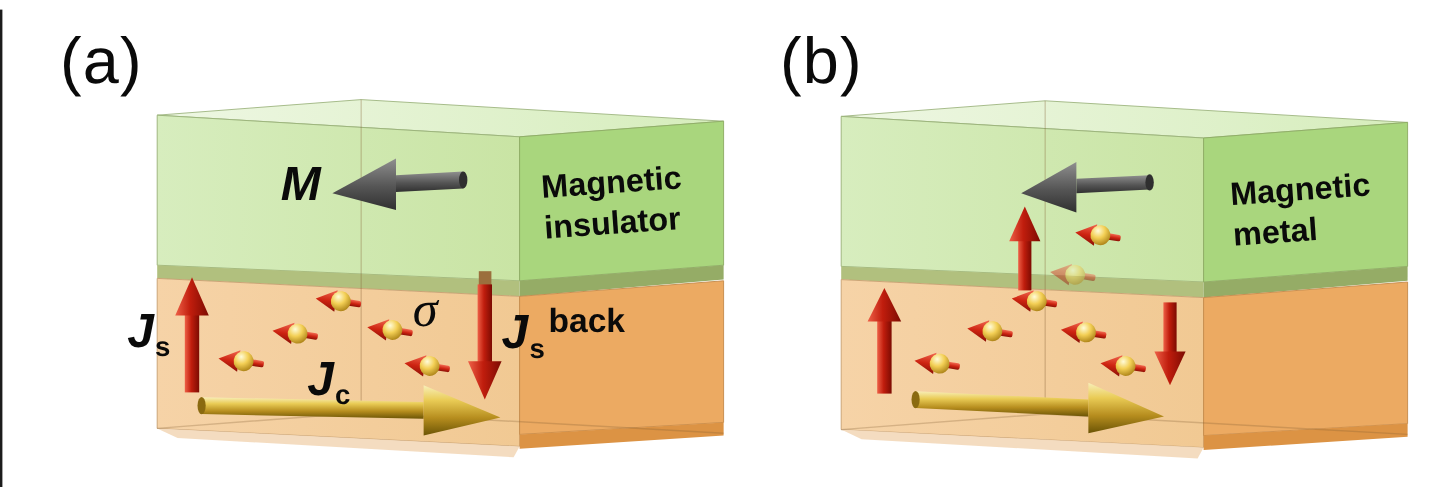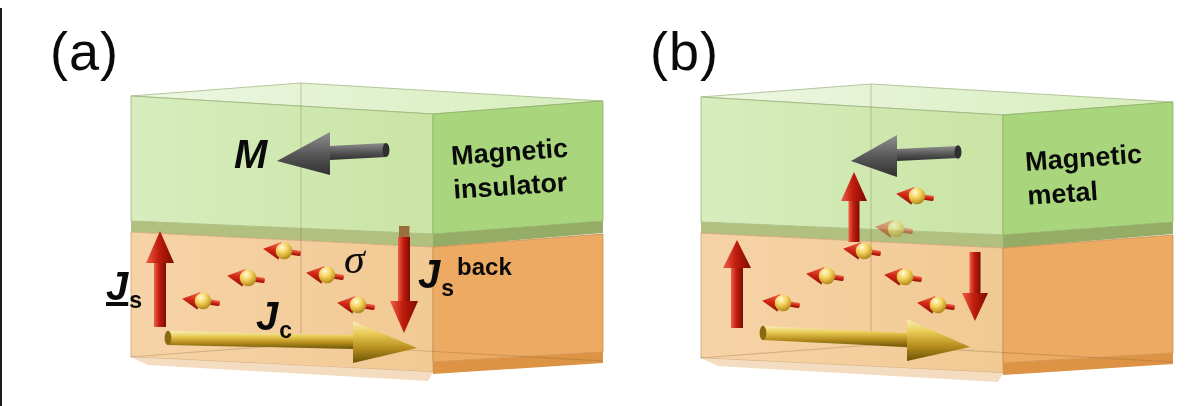--- a/index.html
+++ b/index.html
@@ -4,21 +4,21 @@
 <style>
   html,body{margin:0;padding:0;background:#ffffff;}
   .stage{position:relative;width:1198px;height:406px;background:#fff;overflow:hidden;
          font-family:"Liberation Sans",sans-serif;}
   .stage svg{position:absolute;left:0;top:0;}
   .lbl{position:absolute;color:#0a0a0a;white-space:pre-line;}
   .panel-letter{font-size:54px;font-weight:400;line-height:1;letter-spacing:1px;}
   .mlabel{font-size:40px;font-weight:700;font-style:italic;line-height:1;}
   .jlabel{font-size:40px;font-weight:700;font-style:italic;line-height:1;}
   .jlabel sub{font-size:23px;font-style:normal;font-weight:700;vertical-align:-8px;margin-left:1px;}
-  .jlabel sup{font-size:24px;font-style:normal;font-weight:700;vertical-align:13px;margin-left:3px;}
+  .jlabel sup{font-size:28px;font-style:normal;font-weight:700;vertical-align:13px;margin-left:3px;}
   .sigma{font-family:"Liberation Serif",serif;font-style:italic;font-size:42px;line-height:1;}
   .layer-name{font-size:27px;font-weight:700;line-height:1.25;transform:rotate(-4deg);
               transform-origin:0 0;}
   .left-border{position:absolute;left:0;top:8px;width:2px;height:398px;background:#1c1c1c;}
 </style>
 </head>
 <body>
 
 <div class="stage">
   <div class="left-border"></div>
@@ -160,21 +160,21 @@
       <use href="#spin" transform="translate(938,305) rotate(9)"></use>
     </g>
   </svg>
 
   <div class="lbl panel-letter" style="left:50px;top:24px;">(a)</div>
 
   <div class="lbl panel-letter" style="left:650px;top:24px;">(b)</div>
 
   <div class="lbl mlabel" style="left:234px;top:134px;">M</div>
 
-  <div class="lbl jlabel" style="left:106px;top:266px;text-decoration:underline;"><span>J</span><sub>s</sub></div>
+  <div class="lbl jlabel" style="left:106px;top:256px;"><span>J</span><sub>s</sub></div>
 
   <div class="lbl jlabel" style="left:256px;top:296px;"><span>J</span><sub>c</sub></div>
 
   <div class="lbl sigma" style="left:344px;top:238px;">σ</div>
 
   <div class="lbl jlabel" style="left:418px;top:254px;"><span>J</span><sub>s</sub><sup>back</sup></div>
 
   <div class="lbl layer-name" style="left:450px;top:140px;">Magnetic
 insulator</div>
 

